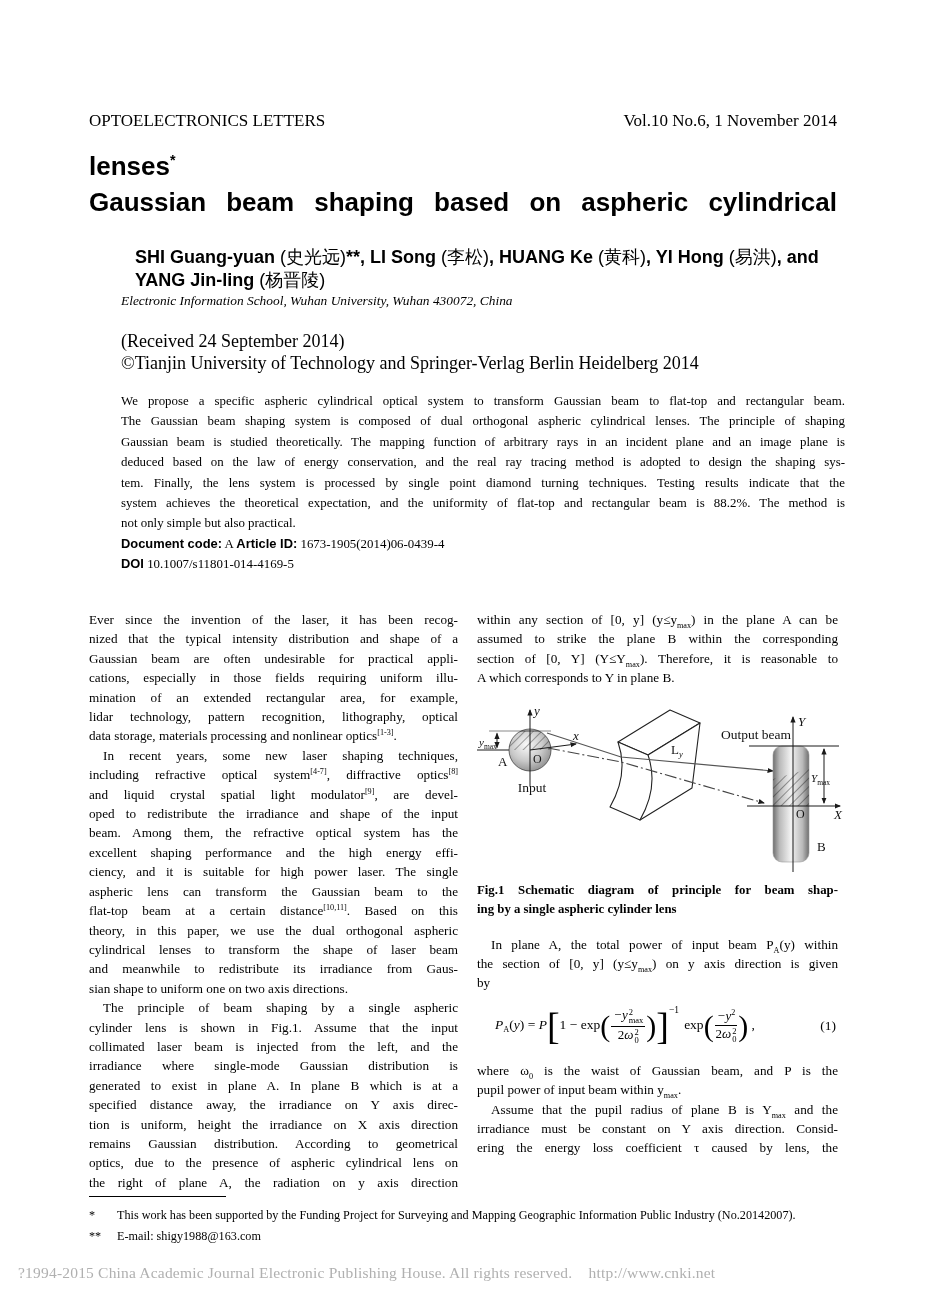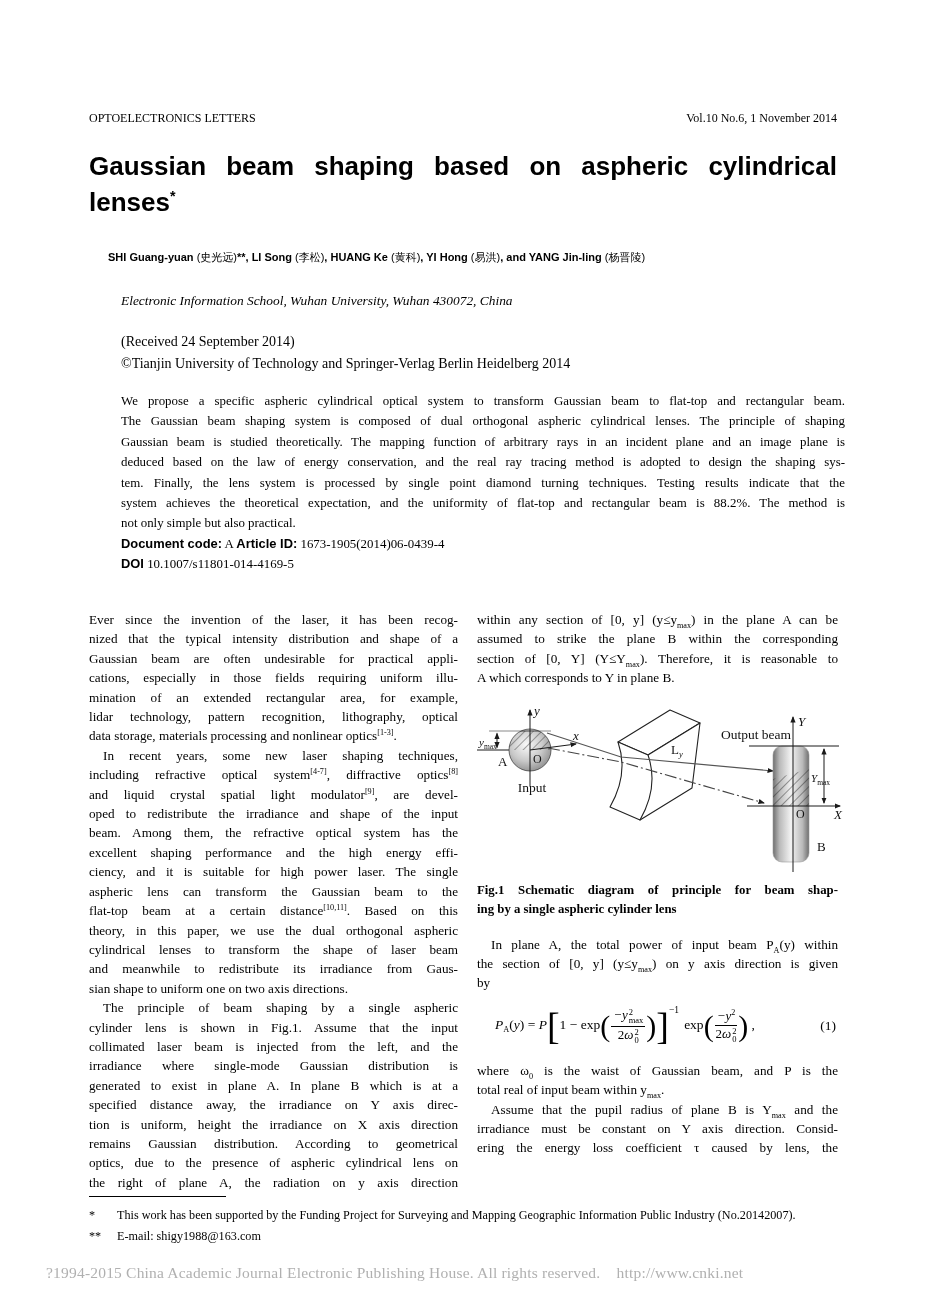--- a/index.html
+++ b/index.html
@@ -1,33 +1,33 @@
 <!DOCTYPE html>
 <html><head>
 <meta charset="utf-8">
 <style>
   html,body{margin:0;padding:0;background:#e8e8e8;}
   .page{position:relative;width:925px;height:1309px;background:#ffffff;margin:0 auto;
         font-family:"Liberation Serif",serif;color:#000;overflow:hidden;}
 
   .hdr{position:absolute;left:89px;right:88px;top:111px;display:flex;
-       justify-content:space-between;font-size:12px;}
+       justify-content:space-between;font-size:17px;}
 
   .ttl{position:absolute;left:89px;right:88px;top:148px;
        font-family:"Liberation Sans",sans-serif;font-weight:bold;
        font-size:26px;line-height:36px;}
   .ttl sup{font-size:55%;}
 
-  .authors{position:absolute;left:108px;width:724px;top:246px;
-           font-family:"Liberation Sans",sans-serif;font-size:11px;line-height:22.5px;}
+  .authors{position:absolute;left:135px;width:724px;top:246px;
+           font-family:"Liberation Sans",sans-serif;font-size:18px;line-height:22.5px;}
   .authors .ln{text-align:left;text-align-last:auto;white-space:normal;}
   .authors .b{font-family:"Liberation Sans",sans-serif;font-weight:bold;}
 
   .affil{position:absolute;left:121px;top:293px;font-style:italic;font-size:13.4px;}
-  .recv{position:absolute;left:121px;top:331px;font-size:14px;line-height:21.5px;}
+  .recv{position:absolute;left:121px;top:331px;font-size:18px;line-height:21.5px;}
 
   .abs{position:absolute;left:121px;width:724px;top:391px;font-size:12.9px;line-height:20.4px;}
 
   .col{position:absolute;top:610px;font-size:13.2px;line-height:19.4px;}
   .col-l{left:89px;width:369px;}
   .col-r{left:477px;width:361px;}
 
   .ln{text-align:justify;text-align-last:justify;}
   .ln.last{text-align-last:left;}
   .ln.ind{text-indent:14px;}
@@ -59,35 +59,35 @@
   .eq sup.bexp{font-size:9.5px;vertical-align:16px;line-height:0;}
   .eq .expword{margin-left:5px;}
   .eq-no{position:absolute;right:2px;top:50%;transform:translateY(-50%);font-size:13.5px;}
 
   .fnote{position:absolute;left:89px;right:88px;top:1196px;font-size:12.2px;line-height:20.5px;}
   .fnrule{width:137px;border-top:1px solid #000;margin-bottom:8px;}
   .fnline{display:flex;}
   .fnmark{width:28px;flex:none;}
 
   .footer{position:absolute;left:18px;top:1264px;font-size:15.5px;color:#b0b0b0;
-          white-space:pre;letter-spacing:0.2px;margin-left:28px;}
+          white-space:pre;letter-spacing:0.2px;}
 </style>
 </head>
 <body>
 
 <div class="page">
 
   <div class="hdr">
     <span>OPTOELECTRONICS LETTERS</span>
     <span>Vol.10 No.6, 1 November 2014</span>
   </div>
 
   <div class="ttl">
+      <div class="ln last"><span>lenses</span><sup>*</sup></div>
       <div class="ln"><span>Gaussian beam shaping based on aspheric cylindrical</span></div>
-      <div class="ln last"><span>lenses</span><sup>*</sup></div>
     </div>
 
   <div class="authors">
       <div class="ln last"><span class="b">SHI Guang-yuan </span><span>(史光远)</span><span class="b">**, </span><span class="b">LI Song </span><span>(李松)</span><span class="b">, </span><span class="b">HUANG Ke </span><span>(黄科)</span><span class="b">, </span><span class="b">YI Hong </span><span>(易洪)</span><span class="b">, and </span><span class="b">YANG Jin-ling </span><span>(杨晋陵)</span></div>
     </div>
 
   <div class="affil">Electronic Information School, Wuhan University, Wuhan 430072, China</div>
 
   <div class="recv">
     <div>(Received 24 September 2014)</div>
@@ -247,21 +247,21 @@
             <span class="den"><span>2</span><span class="it">ω</span><span class="ss">
                 <span>2</span>
                 <span>0</span>
               </span></span>
           </span><span class="bp">)</span><span> ,</span></span>
       <span class="eq-no">(1)</span>
     </div>
 
     <div class="outro">
         <div class="ln"><span>where </span><span class="i">ω</span><sub>0</sub><span> is the waist of Gaussian beam, and </span><span class="i">P</span><span> is the</span></div>
-        <div class="ln last"><span>total real of input beam within </span><span class="i">y</span><sub>max</sub><span>.</span></div>
+        <div class="ln last"><span>pupil power of input beam within </span><span class="i">y</span><sub>max</sub><span>.</span></div>
         <div class="ln ind"><span>Assume that the pupil radius of plane B is </span><span class="i">Y</span><sub>max</sub><span> and the</span></div>
         <div class="ln"><span>irradiance must be constant on </span><span class="i">Y</span><span> axis direction. Consid-</span></div>
         <div class="ln"><span>ering the energy loss coefficient </span><span class="i">τ</span><span> caused by lens, the</span></div>
       </div>
   </div>
 
   <div class="fnote">
     <div class="fnrule"></div>
     <div class="fnline">
       <span class="fnmark">*</span>

